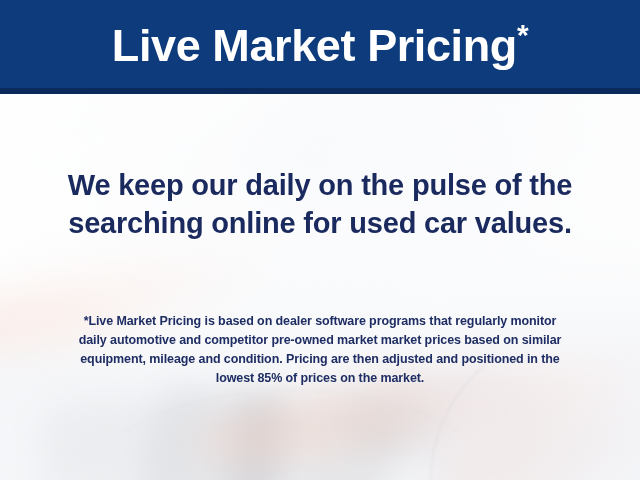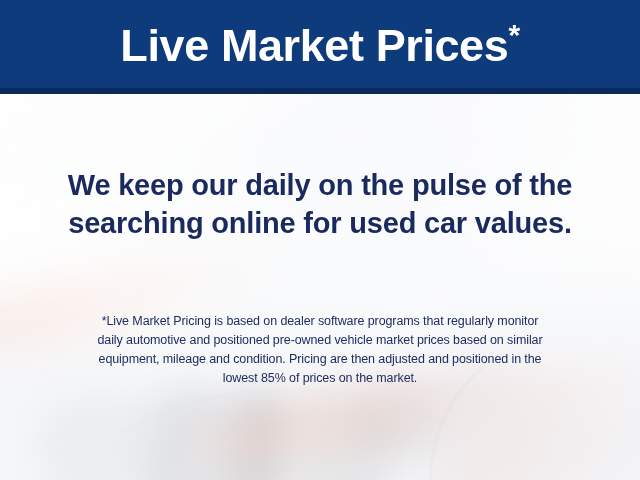--- a/index.html
+++ b/index.html
@@ -250,21 +250,21 @@
   }
   .headline .hl-line { display: block; white-space: nowrap; }
 
   .finetext {
     position: absolute;
     left: 0; top: 218px;
     width: 640px;
     text-align: center;
     color: #1e2d63;
     font-size: 12.5px;
-    font-weight: normal;
+    font-weight: bold;
     line-height: 19px;
     letter-spacing: -0.1px;
   }
   .finetext .fp-line { display: block; white-space: nowrap; }
 </style>
 </head>
 <body>
 
 <div id="banner">
 
@@ -290,32 +290,32 @@
     <div class="bg-orange orange-2"></div>
     <div class="bg-orange orange-3"></div>
 
     <div class="bg-curve curve-1"></div>
     <div class="bg-curve curve-2"></div>
 
     <div class="bg-veil"></div>
   </div>
 
   <div class="header-band">
-    <h1 class="header-title"><span>Live Market Prices</span><span class="star">*</span></h1>
+    <h1 class="header-title"><span>Live Market Pricing</span><span class="star">*</span></h1>
     <div class="header-underline"></div>
   </div>
 
   <div class="content">
 
     <div class="headline">
       <span class="hl-line">We keep our daily on the pulse of the</span>
       <span class="hl-line">searching online for used car values.</span>
     </div>
 
     <div class="finetext">
       <span class="fp-line">*Live Market Pricing is based on dealer software programs that regularly monitor</span>
-      <span class="fp-line">daily automotive and positioned pre-owned vehicle market prices based on similar</span>
+      <span class="fp-line">daily automotive and competitor pre-owned market market prices based on similar</span>
       <span class="fp-line">equipment, mileage and condition. Pricing are then adjusted and positioned in the</span>
       <span class="fp-line">lowest 85% of prices on the market.</span>
     </div>
 
   </div>
 </div>
 
 </body></html>

